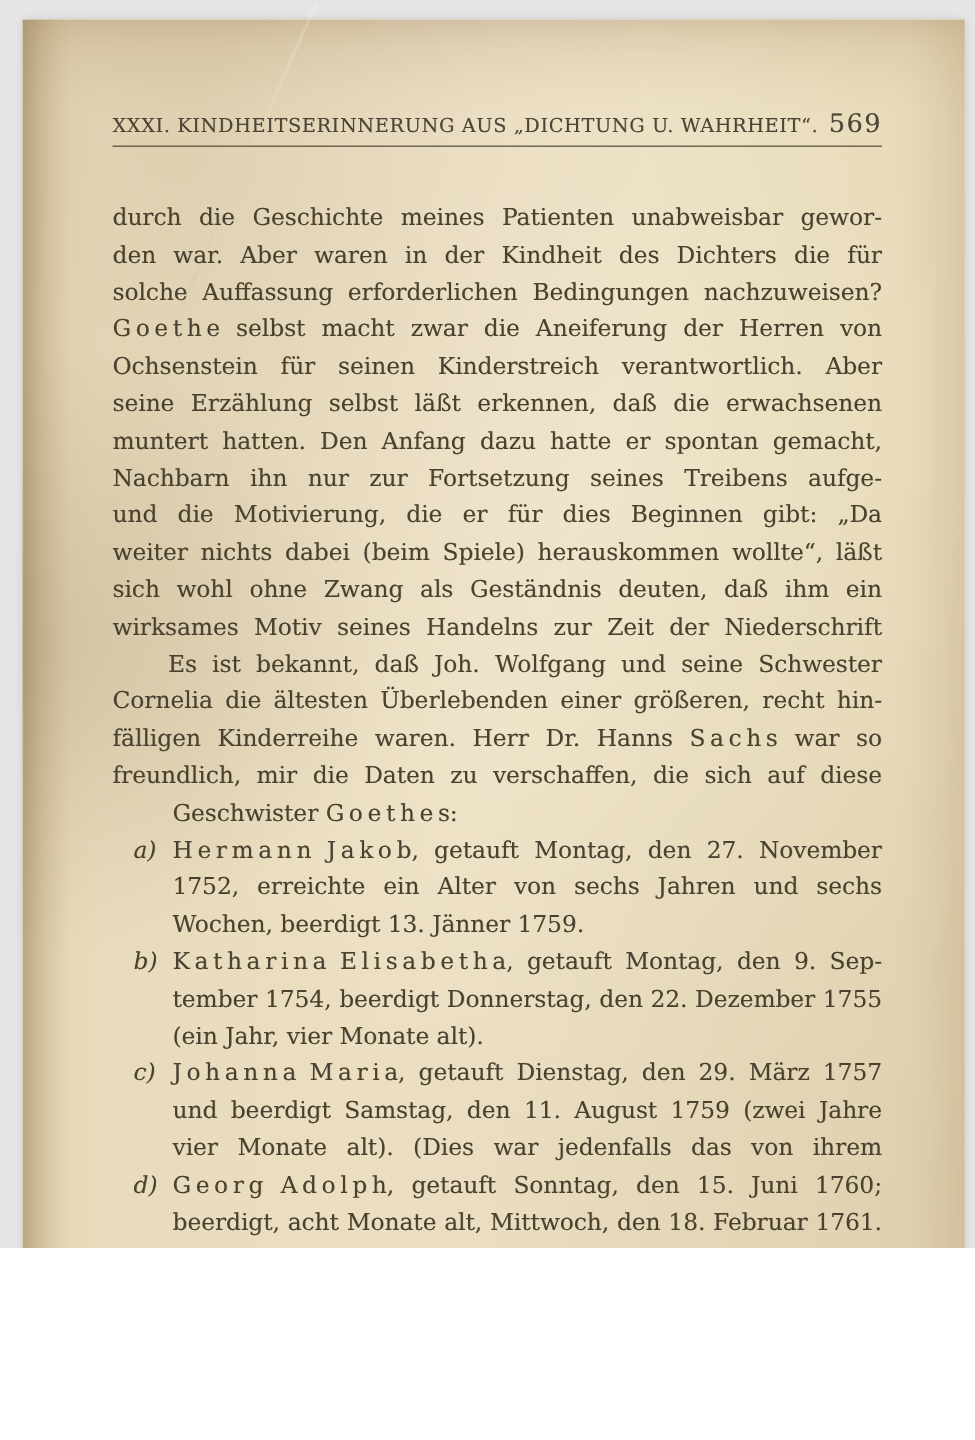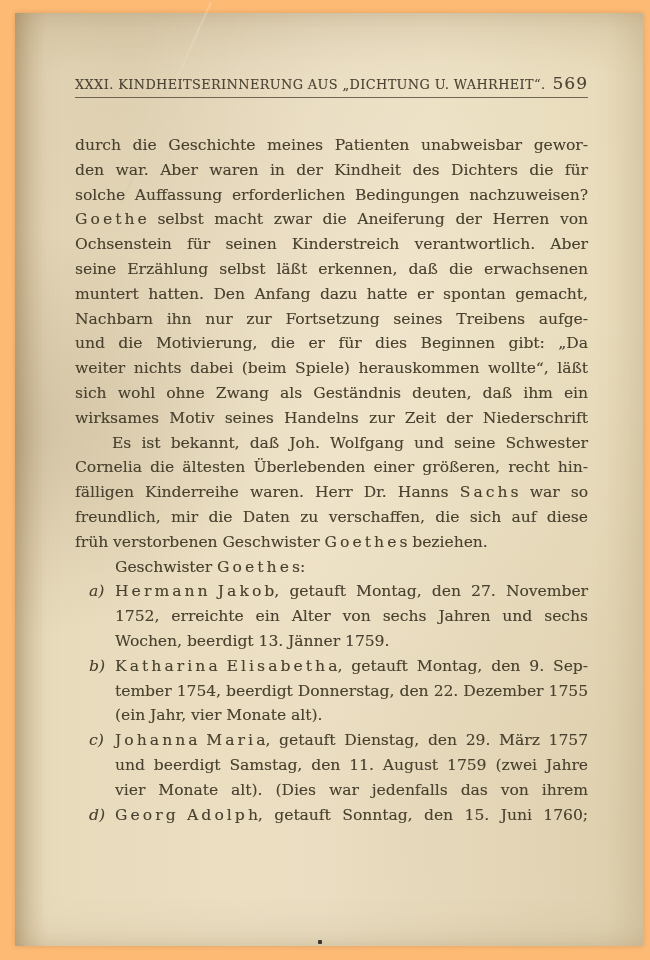--- a/index.html
+++ b/index.html
@@ -1,19 +1,19 @@
 <!DOCTYPE html>
 <html><head>
 <meta charset="utf-8">
 <style>
   html,body{margin:0;padding:0;background:#ffffff;}
   .scan{
     position:relative;
-    width:650px;height:960px;
-    background:#fdba74;
+    width:650px;height:832px;
+    background:#e5e5e5;
     overflow:hidden;
     font-family:"DejaVu Serif", serif;
   }
   .paper{
     position:absolute;left:15px;top:13px;width:628px;height:933px;
     background:
       radial-gradient(ellipse at 18% 6%, rgba(125,98,62,0.10), transparent 42%),
       radial-gradient(ellipse at 0% 45%, rgba(112,86,54,0.16), transparent 28%),
       radial-gradient(ellipse at 96% 88%, rgba(125,98,62,0.08), transparent 45%),
       radial-gradient(ellipse at 60% 30%, rgba(255,250,235,0.25), transparent 55%),
@@ -97,21 +97,20 @@
           <div class="tline">weiter nichts dabei (beim Spiele) herauskommen wollte“, läßt</div>
           <div class="tline">sich wohl ohne Zwang als Geständnis deuten, daß ihm ein</div>
           <div class="tline">wirksames Motiv seines Handelns zur Zeit der Niederschrift</div>
         </div>
 
       <div class="para2" data-last-align="left">
           <div class="tline">Es ist bekannt, daß Joh. Wolfgang und seine Schwester</div>
           <div class="tline">Cornelia die ältesten Überlebenden einer größeren, recht hin-</div>
           <div class="tline">fälligen Kinderreihe waren. Herr Dr. Hanns S a c h s war so</div>
           <div class="tline">freundlich, mir die Daten zu verschaffen, die sich auf diese</div>
-          <div class="tline last">früh verstorbenen Geschwister G o e t h e s beziehen.</div>
         </div>
 
       <div class="list-heading">Geschwister G o e t h e s:</div>
 
       <div class="list-item" data-last-align="left">
         <span class="list-marker">a)</span>
       <div class="tline">H e r m a n n J a k o b, getauft Montag, den 27. November</div>
           <div class="tline">1752, erreichte ein Alter von sechs Jahren und sechs</div>
           <div class="tline last">Wochen, beerdigt 13. Jänner 1759.</div>
         </div>
@@ -126,19 +125,20 @@
       <div class="list-item" data-last-align="justify">
         <span class="list-marker">c)</span>
       <div class="tline">J o h a n n a M a r i a, getauft Dienstag, den 29. März 1757</div>
           <div class="tline">und beerdigt Samstag, den 11. August 1759 (zwei Jahre</div>
           <div class="tline">vier Monate alt). (Dies war jedenfalls das von ihrem</div>
         </div>
 
       <div class="list-item" data-last-align="justify">
         <span class="list-marker">d)</span>
       <div class="tline">G e o r g A d o l p h, getauft Sonntag, den 15. Juni 1760;</div>
+          <div class="tline last">beerdigt, acht Monate alt, Mittwoch, den 18. Februar 1761.</div>
         </div>
 
     </div>
 
     <div class="speck"></div>
   </div>
 </div>
 
 </body></html>

